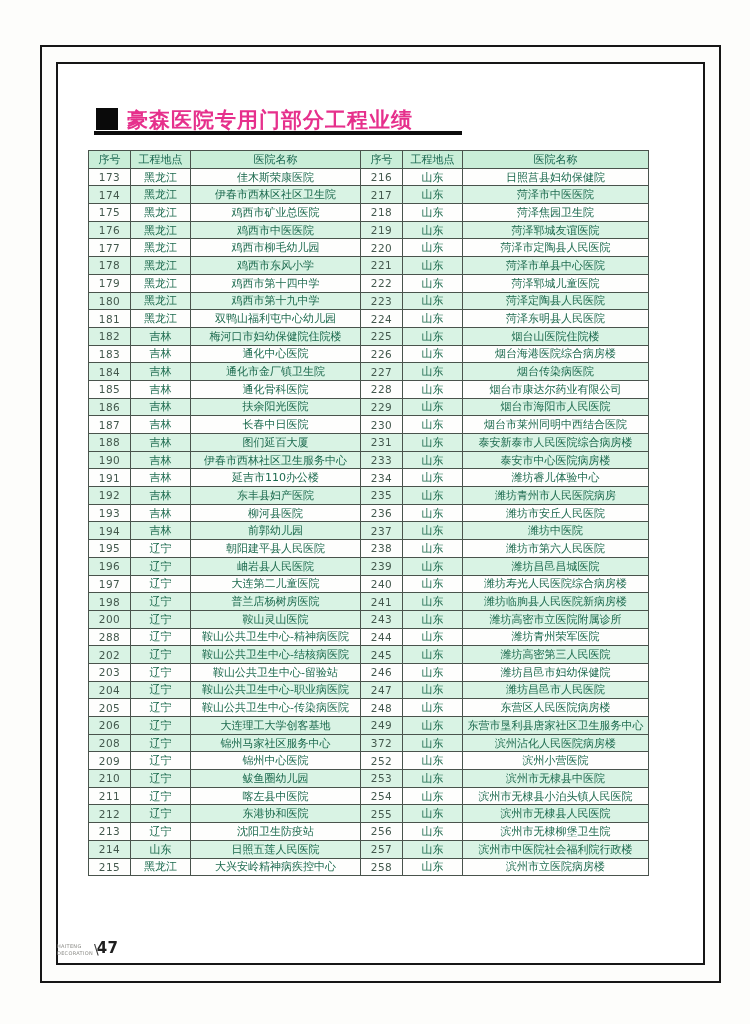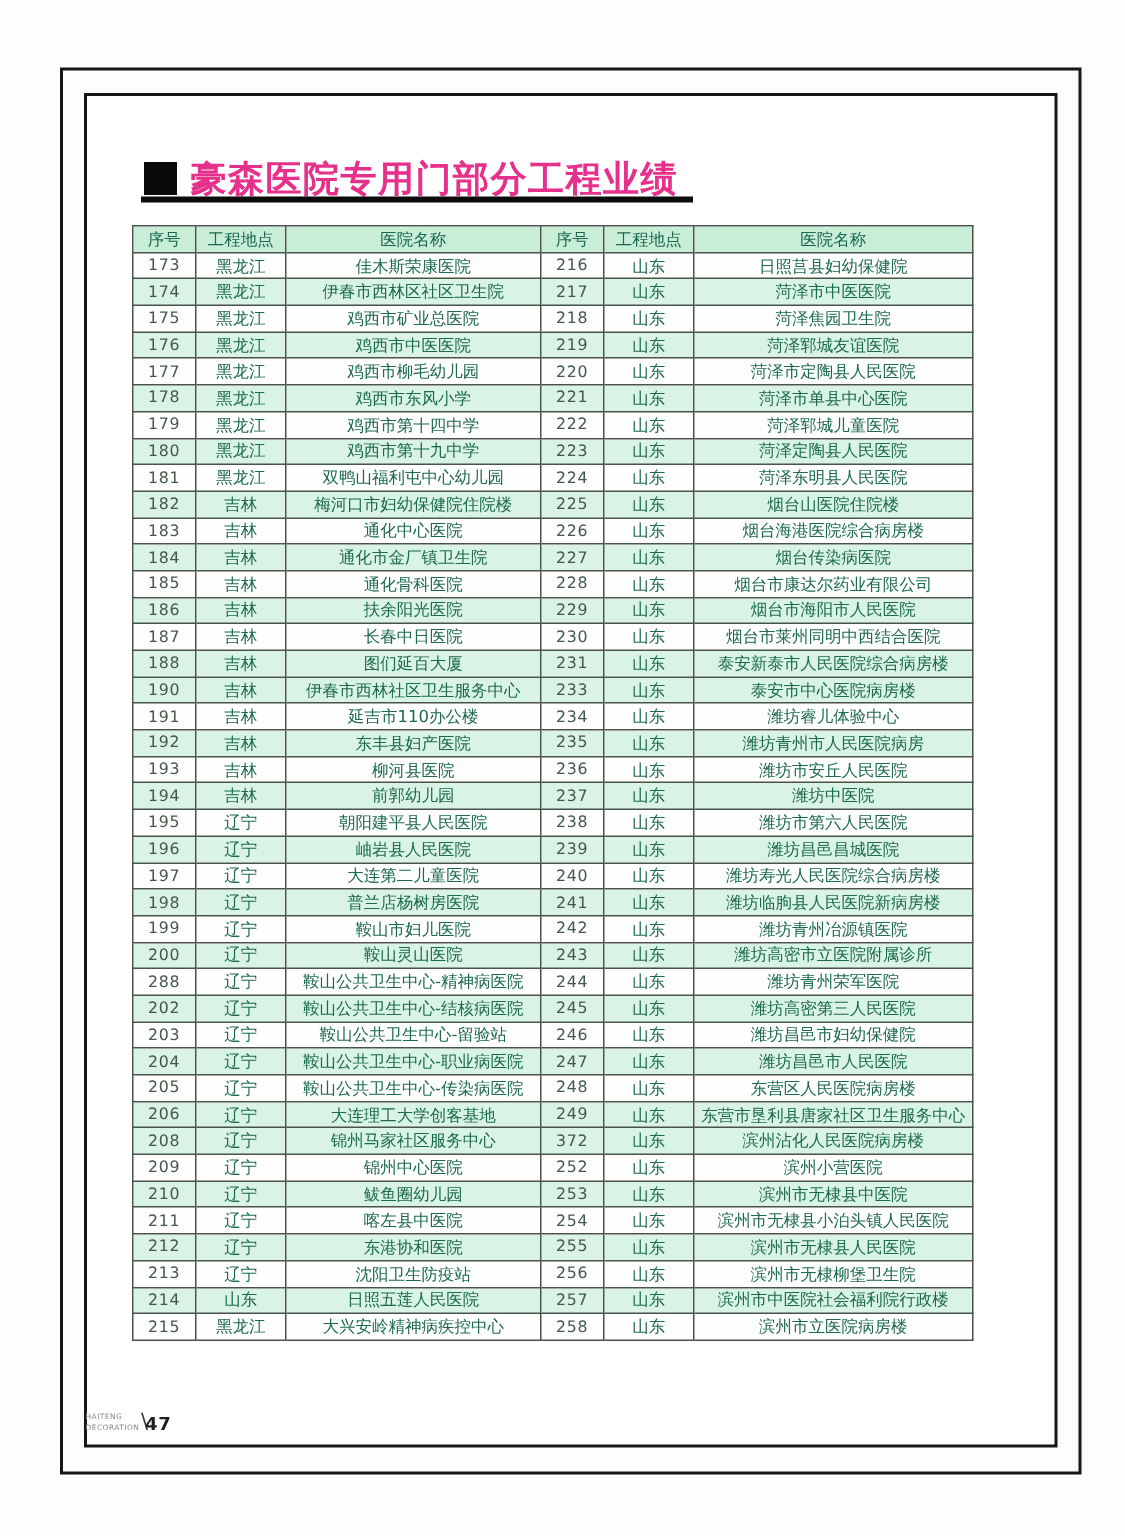--- a/index.html
+++ b/index.html
@@ -19,21 +19,21 @@
   }
   .title-block{
     position:absolute;left:96px;top:100px;height:32px;
     display:flex;align-items:flex-end;gap:9px;
   }
   .title-square{
     width:22px;height:22px;background:#0a0a0a;display:inline-block;
     margin-bottom:2px;flex:0 0 auto;
   }
   .title{
-    margin:0;font-size:24px;font-weight:bold;color:#e6308c;
+    margin:0;font-size:21px;font-weight:bold;color:#e6308c;
     letter-spacing:1px;line-height:1.1;white-space:nowrap;
   }
   .title-underline{
     position:absolute;left:94px;top:131px;width:368px;height:4px;background:#0c0c0c;
   }
   table.projects{
     position:absolute;left:88px;top:150px;width:560px;
     border-collapse:collapse;table-layout:fixed;
     background:#fff;
   }
@@ -62,21 +62,21 @@
     display:flex;align-items:flex-end;gap:0;
   }
   .brand{
     font-size:5px;color:#8a8a85;line-height:1.3;letter-spacing:.3px;
     text-transform:uppercase;
   }
   .slash{
     font-size:14px;color:#3a3a3a;margin:0 0 0 1px;line-height:1;
   }
   .page-num{
-    font-size:12px;font-weight:bold;color:#1f1f1f;line-height:1;
+    font-size:15px;font-weight:bold;color:#1f1f1f;line-height:1;
     margin-left:-2px;letter-spacing:.5px;
   }
 </style>
 </head>
 <body>
 
 <div class="page">
   <div class="outer-frame"></div>
   <div class="inner-frame"></div>
 
@@ -299,28 +299,20 @@
           <td class="txt">潍坊寿光人民医院综合病房楼</td>
         </tr>
         <tr class="alt">
           <td class="num">198</td>
           <td class="txt">辽宁</td>
           <td class="txt">普兰店杨树房医院</td>
           <td class="num">241</td>
           <td class="txt">山东</td>
           <td class="txt">潍坊临朐县人民医院新病房楼</td>
         </tr>
-        <tr>
-          <td class="num">199</td>
-          <td class="txt">辽宁</td>
-          <td class="txt">鞍山市妇儿医院</td>
-          <td class="num">242</td>
-          <td class="txt">山东</td>
-          <td class="txt">潍坊青州冶源镇医院</td>
-        </tr>
         <tr class="alt">
           <td class="num">200</td>
           <td class="txt">辽宁</td>
           <td class="txt">鞍山灵山医院</td>
           <td class="num">243</td>
           <td class="txt">山东</td>
           <td class="txt">潍坊高密市立医院附属诊所</td>
         </tr>
         <tr>
           <td class="num">288</td>

